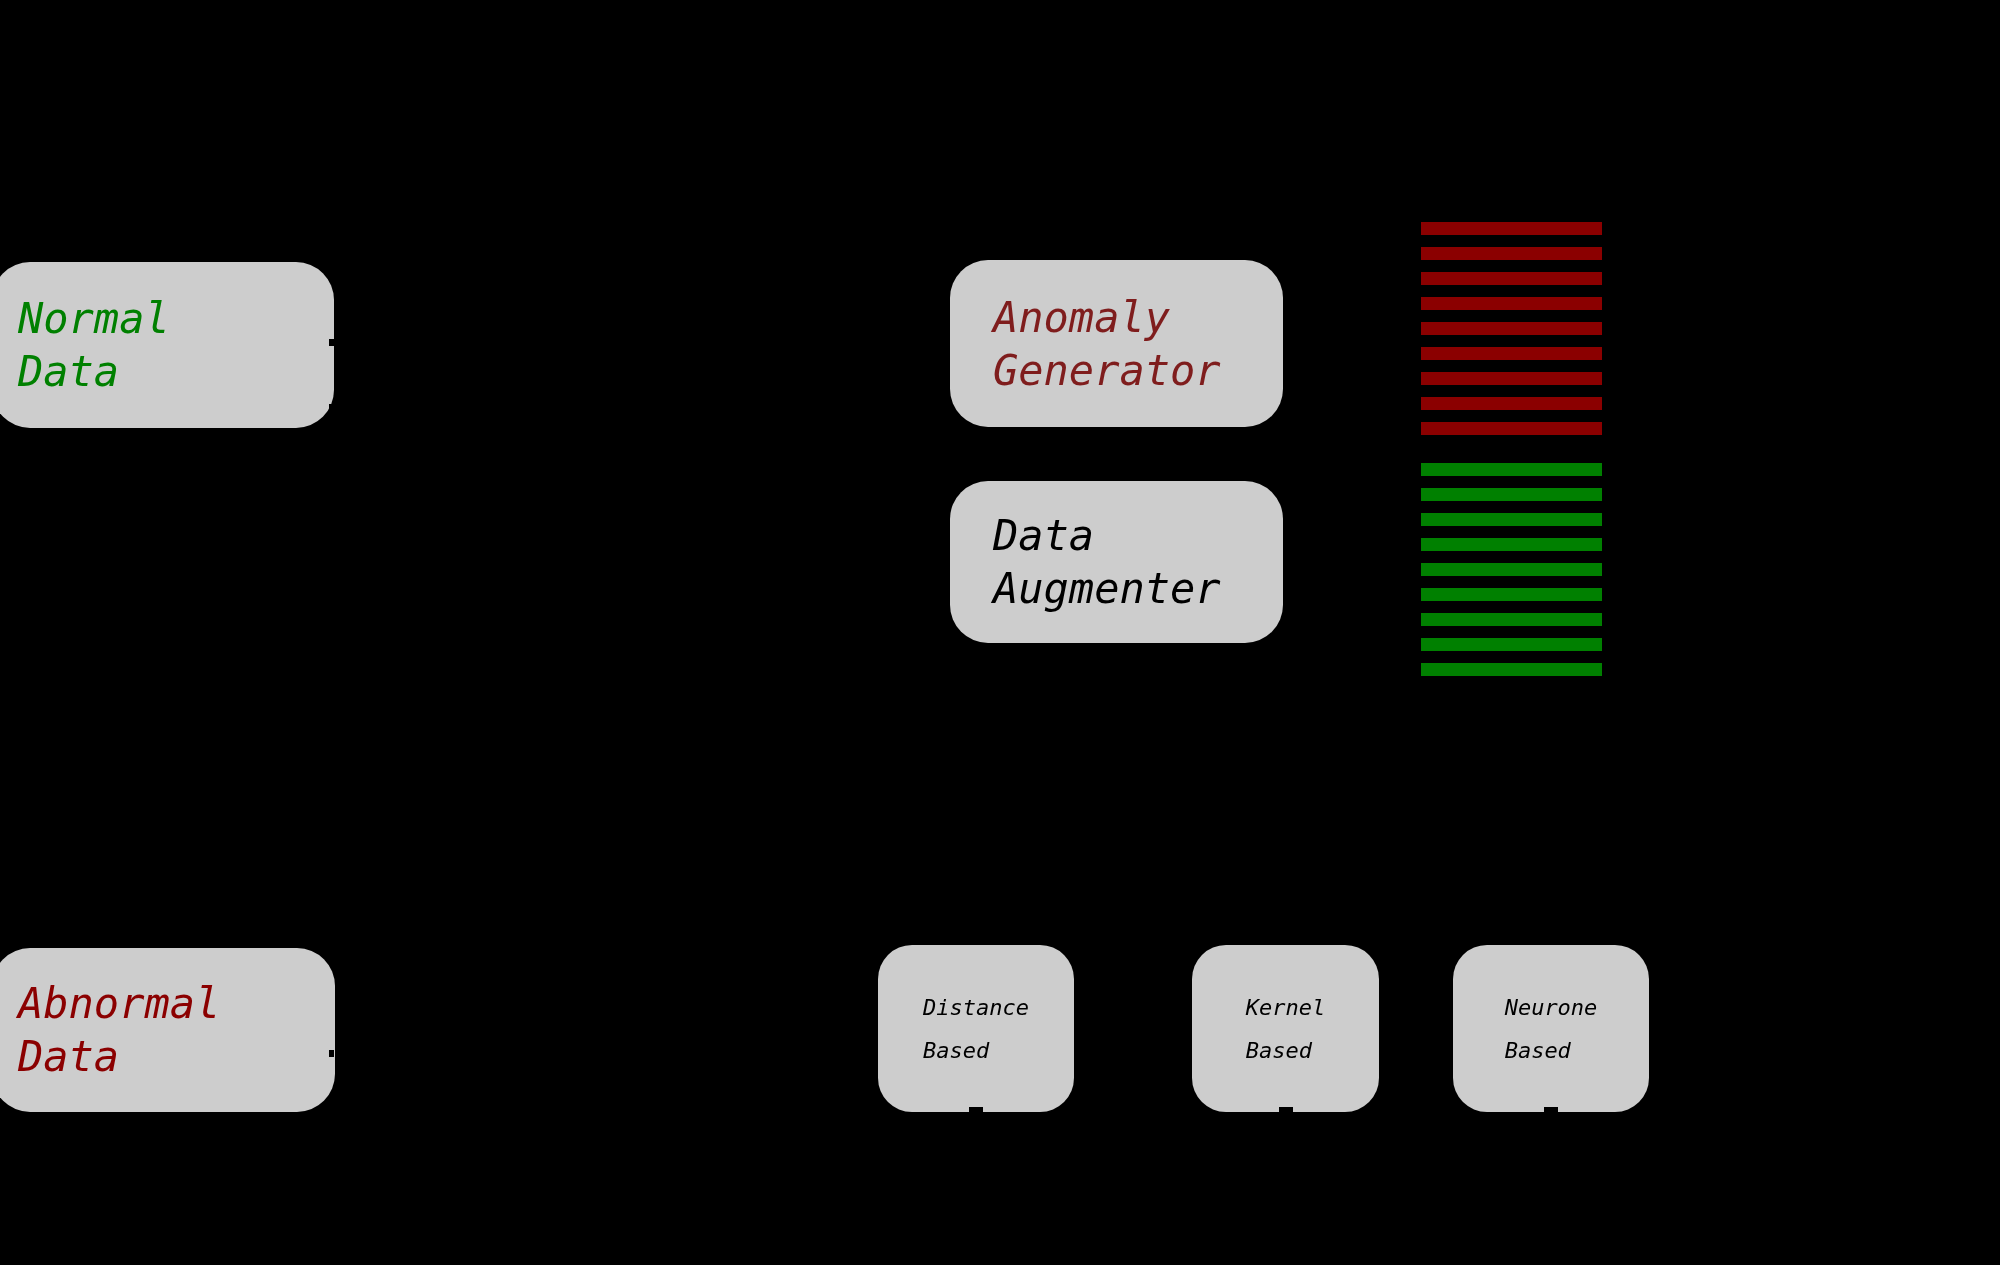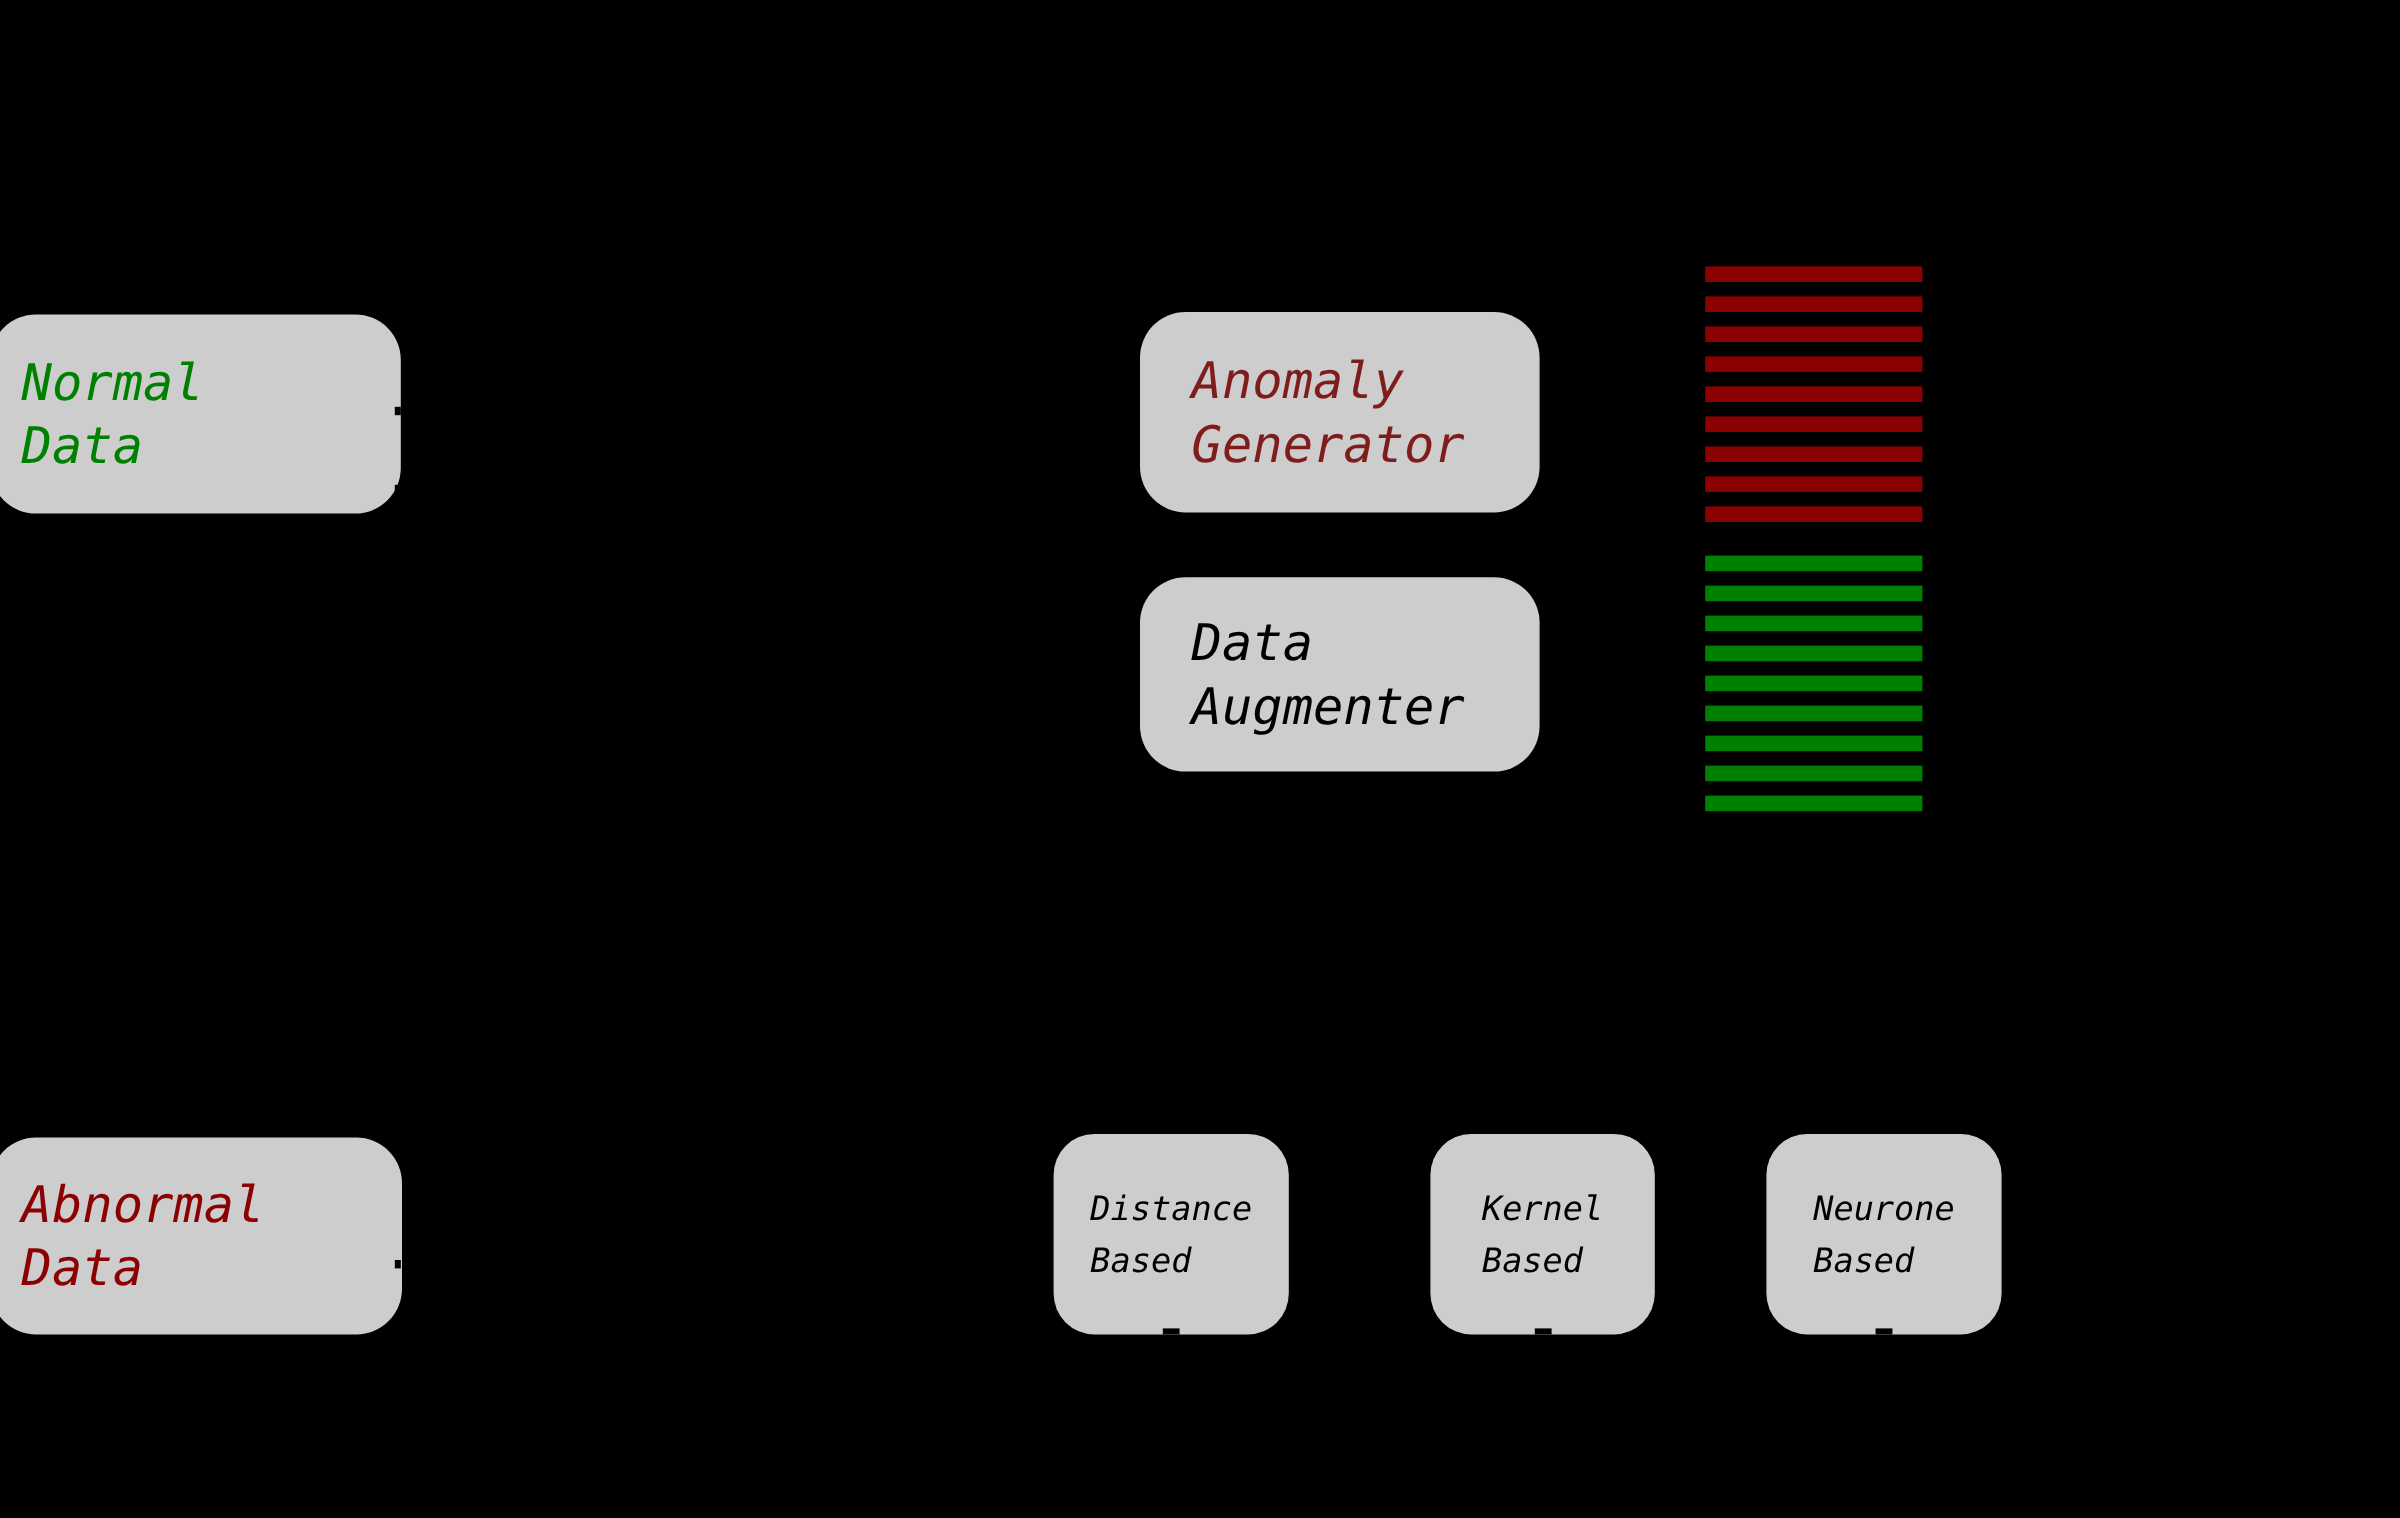--- a/index.html
+++ b/index.html
@@ -18,33 +18,33 @@
     background: #CDCDCD;
     display: flex;
     flex-direction: column;
     justify-content: center;
   }
   .node .label {
     white-space: pre-line;
     text-align: left;
   }
   .big  { border-radius: 38px; font-size: 42px; line-height: 53px; }
-  .small { border-radius: 34px; font-size: 28px; line-height: 43px; }
+  .small { border-radius: 34px; font-size: 22px; line-height: 43px; }
 
   #normal-data        { left: -8px;   top: 262px; width: 342px; height: 166px; }
   #normal-data .label { padding-left: 26px; }
   #abnormal-data        { left: -8px; top: 948px; width: 343px; height: 164px; }
   #abnormal-data .label { padding-left: 26px; }
   #anomaly-generator        { left: 950px; top: 260px; width: 333px; height: 167px; }
   #anomaly-generator .label { padding-left: 43px; }
   #data-augmenter        { left: 950px; top: 481px; width: 333px; height: 162px; }
   #data-augmenter .label { padding-left: 43px; }
   #distance-based { left: 878px;  top: 945px; width: 196px; height: 167px; }
   #kernel-based   { left: 1167px; top: 945px; width: 187px; height: 167px; margin-left: 25px; }
-  #neurone-based  { left: 1453px; top: 945px; width: 196px; height: 167px; margin-left: 19px; }
+  #neurone-based  { left: 1453px; top: 945px; width: 196px; height: 167px; }
   .small .label { width: max-content; margin: 0 auto; }
 
   .stripes {
     position: absolute;
     left: 1421px;
     width: 181px;
   }
   #anomalous-stripes { top: 222px; }
   #augmented-stripes { top: 463px; }
   .stripe {

